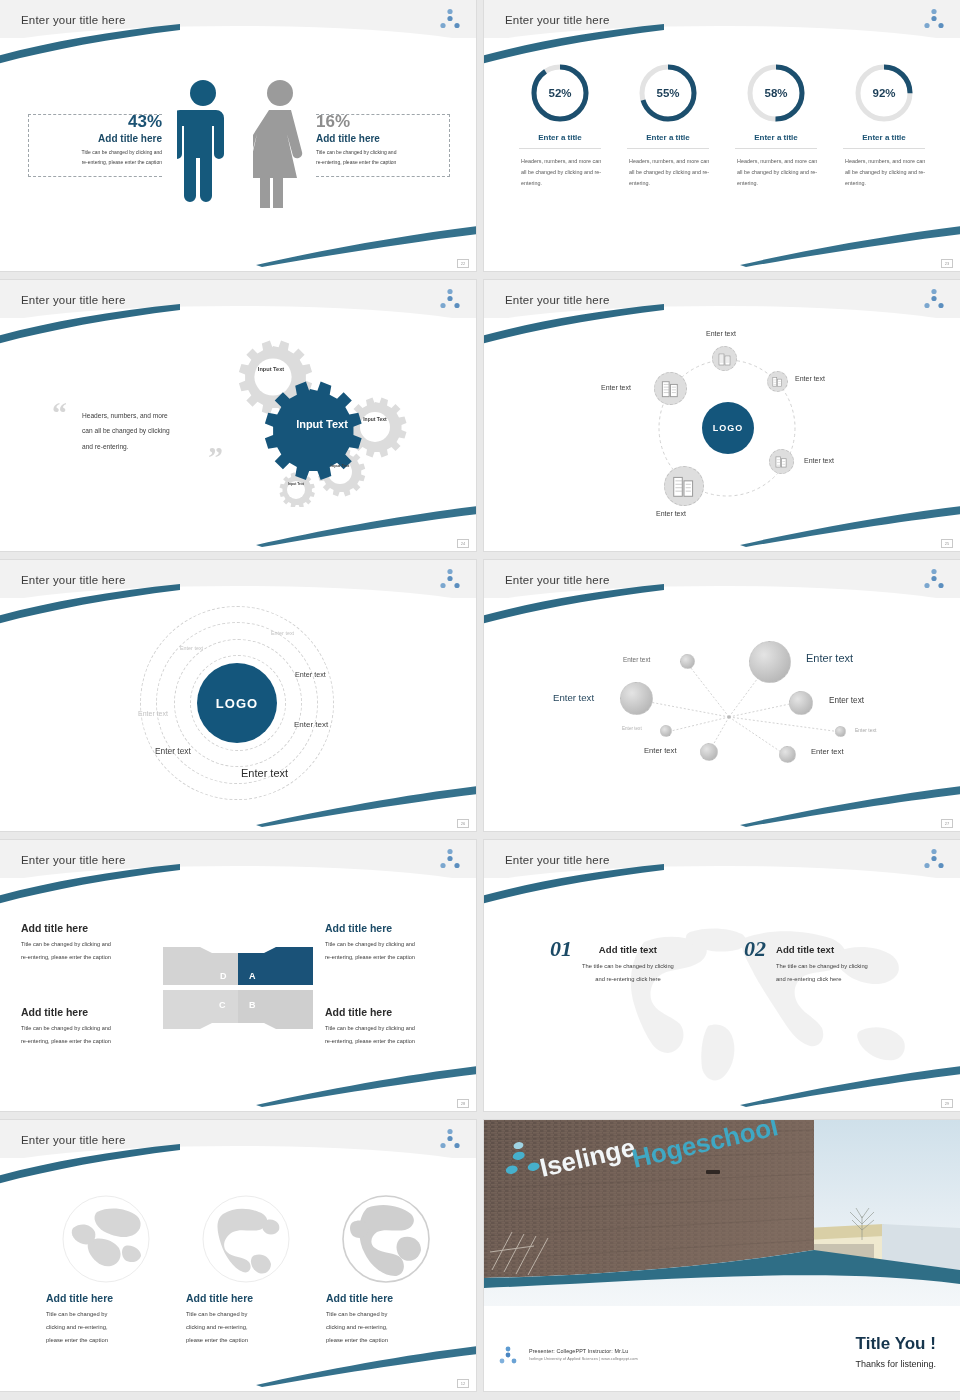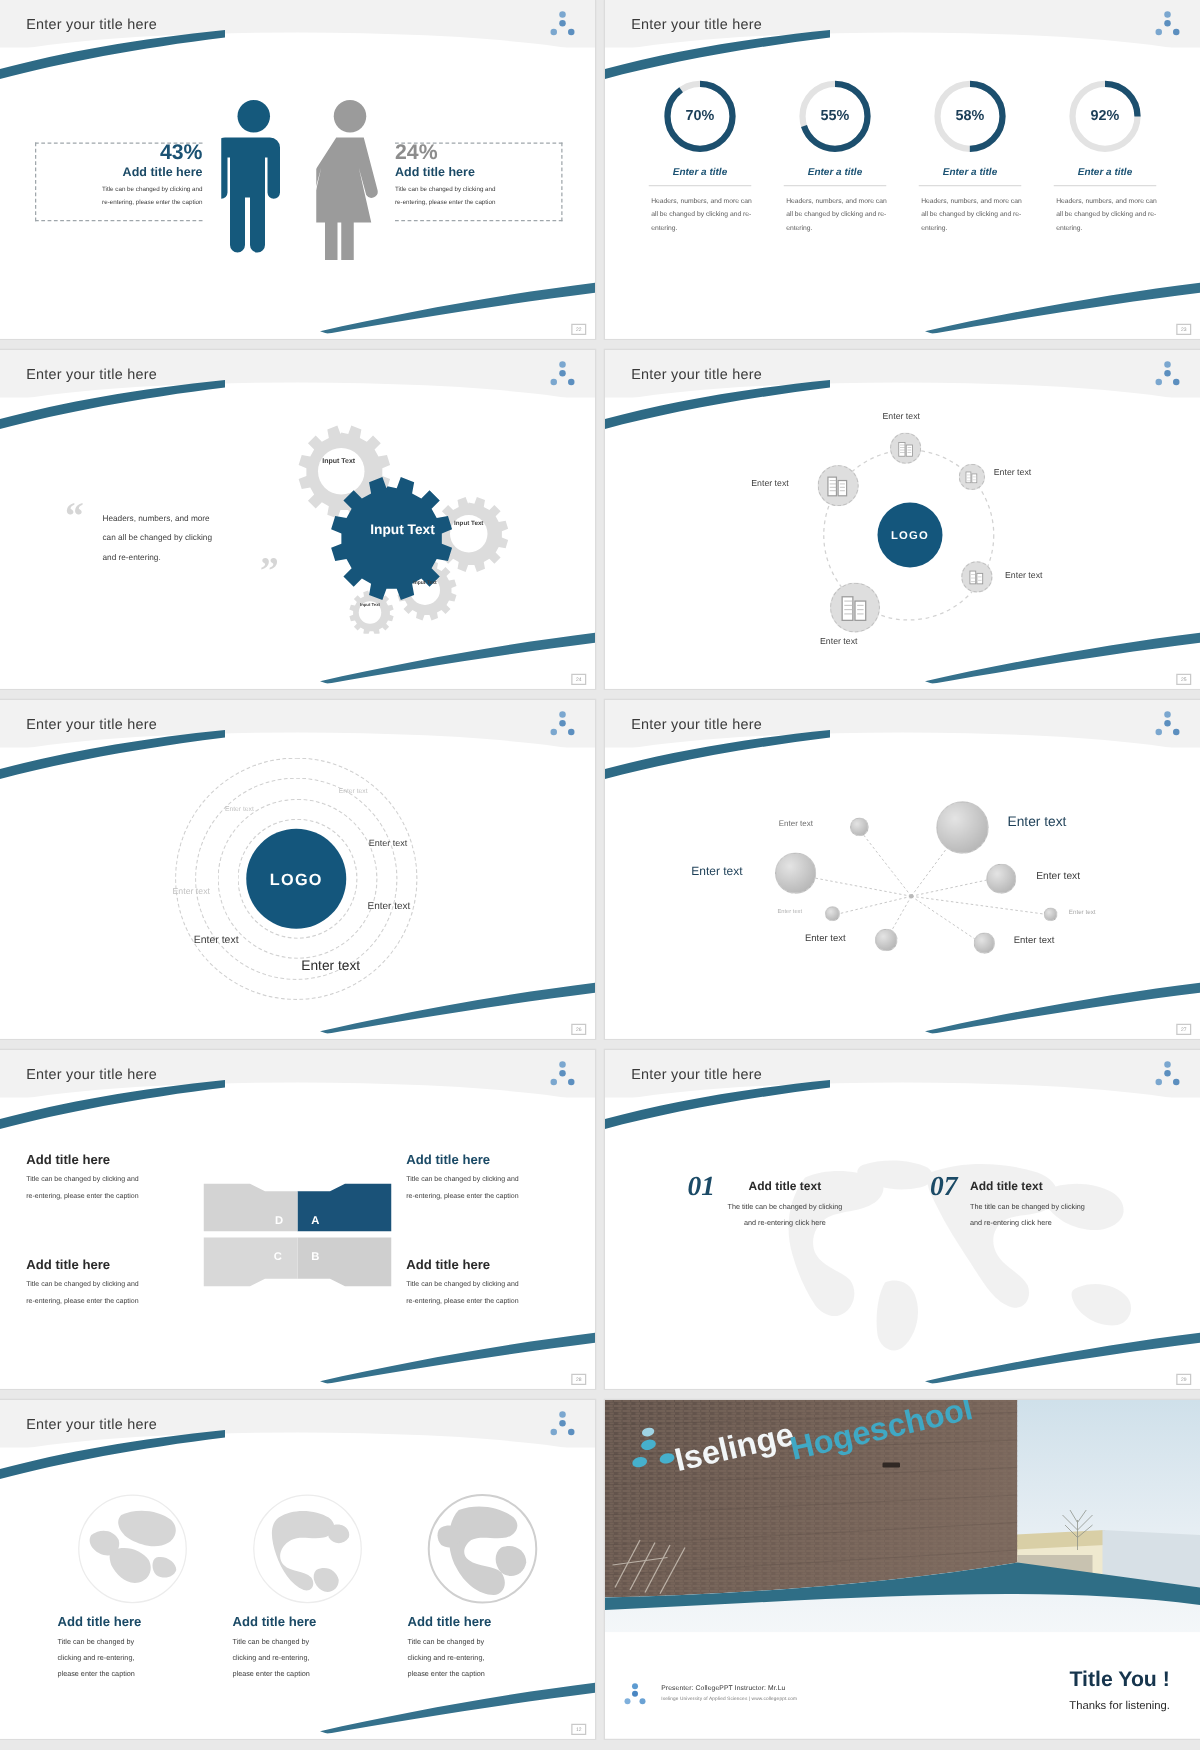--- a/index.html
+++ b/index.html
@@ -73,21 +73,21 @@
   .person{position:absolute;}
 
   
   .donut-row{position:absolute;left:22px;top:62px;width:432px;display:flex;}
   .donut-col{flex:1;display:flex;flex-direction:column;align-items:center;}
   .donut{position:relative;width:62px;height:62px;}
   .donut-val{
     position:absolute;inset:0;display:flex;align-items:center;justify-content:center;
     font-size:11.5px;font-weight:bold;color:#1c3f58;
   }
-  .donut-title{margin-top:9px;font-size:8px;font-weight:bold;color:#1b5273;font-style:italic;}
+  .donut-title{margin-top:9px;font-size:8px;font-weight:bold;color:#1b5273;}
   .donut-rule{width:82px;height:1px;background:#dcdcdc;margin-top:6px;}
   .donut-desc{margin-top:7px;width:84px;font-size:5.4px;line-height:2;color:#5b5b5b;text-align:left;padding-left:3px;}
 
   
   .gear-lbl{
     position:absolute;text-align:center;color:#3d3d3d;font-weight:bold;line-height:1.15;
   }
   .quote-mark{font-family:"Liberation Serif",serif;font-size:30px;color:#d6d6d6;font-weight:bold;line-height:1;}
 
   
@@ -157,21 +157,21 @@
     <div class="content">
       <div class="s1-dash" style="left:28px;top:114px;width:134px;height:63px;border-right:none;"></div>
       <div class="s1-dash" style="left:316px;top:114px;width:134px;height:63px;border-left:none;"></div>
       <div style="position:absolute;left:28px;top:112px;width:134px;text-align:right;">
         <div class="pct t-accent">43%</div>
         <div style="font-size:10px;font-weight:bold;color:#1b4a66;margin-top:1px;">Add title here</div>
         <div style="font-size:5px;color:#3d3d3d;line-height:2;margin-top:3px;">Title can be changed by clicking and</div>
         <div style="font-size:5px;color:#3d3d3d;line-height:2;">re-entering, please enter the caption</div>
       </div>
       <div style="position:absolute;left:316px;top:112px;width:134px;text-align:left;">
-        <div class="pct t-gray">24%</div>
+        <div class="pct t-gray">16%</div>
         <div style="font-size:10px;font-weight:bold;color:#1b4a66;margin-top:1px;">Add title here</div>
         <div style="font-size:5px;color:#3d3d3d;line-height:2;margin-top:3px;">Title can be changed by clicking and</div>
         <div style="font-size:5px;color:#3d3d3d;line-height:2;">re-entering, please enter the caption</div>
       </div>
       <svg class="person" style="left:177px;top:78px;" width="52" height="130" viewBox="0 0 52 130">
         <circle cx="26" cy="15" r="13" fill="#15597c"></circle>
         <path d="M13 32 h26 a8 8 0 0 1 8 8 v36 a5 5 0 0 1 -10 0 v-28 h-2 v70 a6 6 0 0 1 -12 0 v-38 h-4 v38 a6 6 0 0 1 -12 0 v-70 h-2 v28 a5 5 0 0 1 -10 0 v-36 a8 8 0 0 1 8 -8 z" fill="#15597c"></path>
       </svg>
       <svg class="person" style="left:253px;top:78px;" width="54" height="130" viewBox="0 0 54 130">
         <circle cx="27" cy="15" r="13" fill="#9b9b9b"></circle>
@@ -203,21 +203,21 @@
       </svg>
     </div>
     <div class="hdr-title">Enter your title here</div>
     <div class="content donut-row">
       <div class="donut-col">
         <div class="donut">
           <svg width="62" height="62" viewBox="0 0 62 62">
             <circle cx="31" cy="31" r="26" fill="none" stroke="#e3e3e3" stroke-width="5"></circle>
             <circle cx="31" cy="31" r="26" fill="none" stroke="#1c4f6e" stroke-width="5" stroke-dasharray="147 163.4" transform="rotate(-90 31 31)"></circle>
           </svg>
-          <div class="donut-val">70%</div>
+          <div class="donut-val">52%</div>
         </div>
         <div class="donut-title">Enter a title</div>
         <div class="donut-rule"></div>
         <div class="donut-desc">Headers, numbers, and more can all be changed by clicking and re-entering.</div>
       </div>
       <div class="donut-col">
         <div class="donut">
           <svg width="62" height="62" viewBox="0 0 62 62">
             <circle cx="31" cy="31" r="26" fill="none" stroke="#e3e3e3" stroke-width="5"></circle>
             <circle cx="31" cy="31" r="26" fill="none" stroke="#1c4f6e" stroke-width="5" stroke-dasharray="114.4 163.4" transform="rotate(-90 31 31)"></circle>
@@ -612,21 +612,21 @@
           <div class="bignum">01</div>
           <div style="padding-top:8px;">
             <div style="font-size:9.6px;font-weight:bold;color:#2b2b2b;">Add title text</div>
             <div style="font-size:5.8px;color:#3d3d3d;line-height:2.2;margin-top:5px;">The title can be changed by clicking</div>
             <div style="font-size:5.8px;color:#3d3d3d;line-height:2.2;">and re-entering click here</div>
           </div>
         </div>
       </div>
       <div style="position:absolute;left:260px;top:96px;">
         <div style="display:flex;align-items:flex-start;gap:10px;">
-          <div class="bignum">07</div>
+          <div class="bignum">02</div>
           <div style="padding-top:8px;">
             <div style="font-size:9.6px;font-weight:bold;color:#2b2b2b;">Add title text</div>
             <div style="font-size:5.8px;color:#3d3d3d;line-height:2.2;margin-top:5px;">The title can be changed by clicking</div>
             <div style="font-size:5.8px;color:#3d3d3d;line-height:2.2;">and re-entering click here</div>
           </div>
         </div>
       </div>
     </div>
     <div class="pgbadge">29</div>
   </div>

